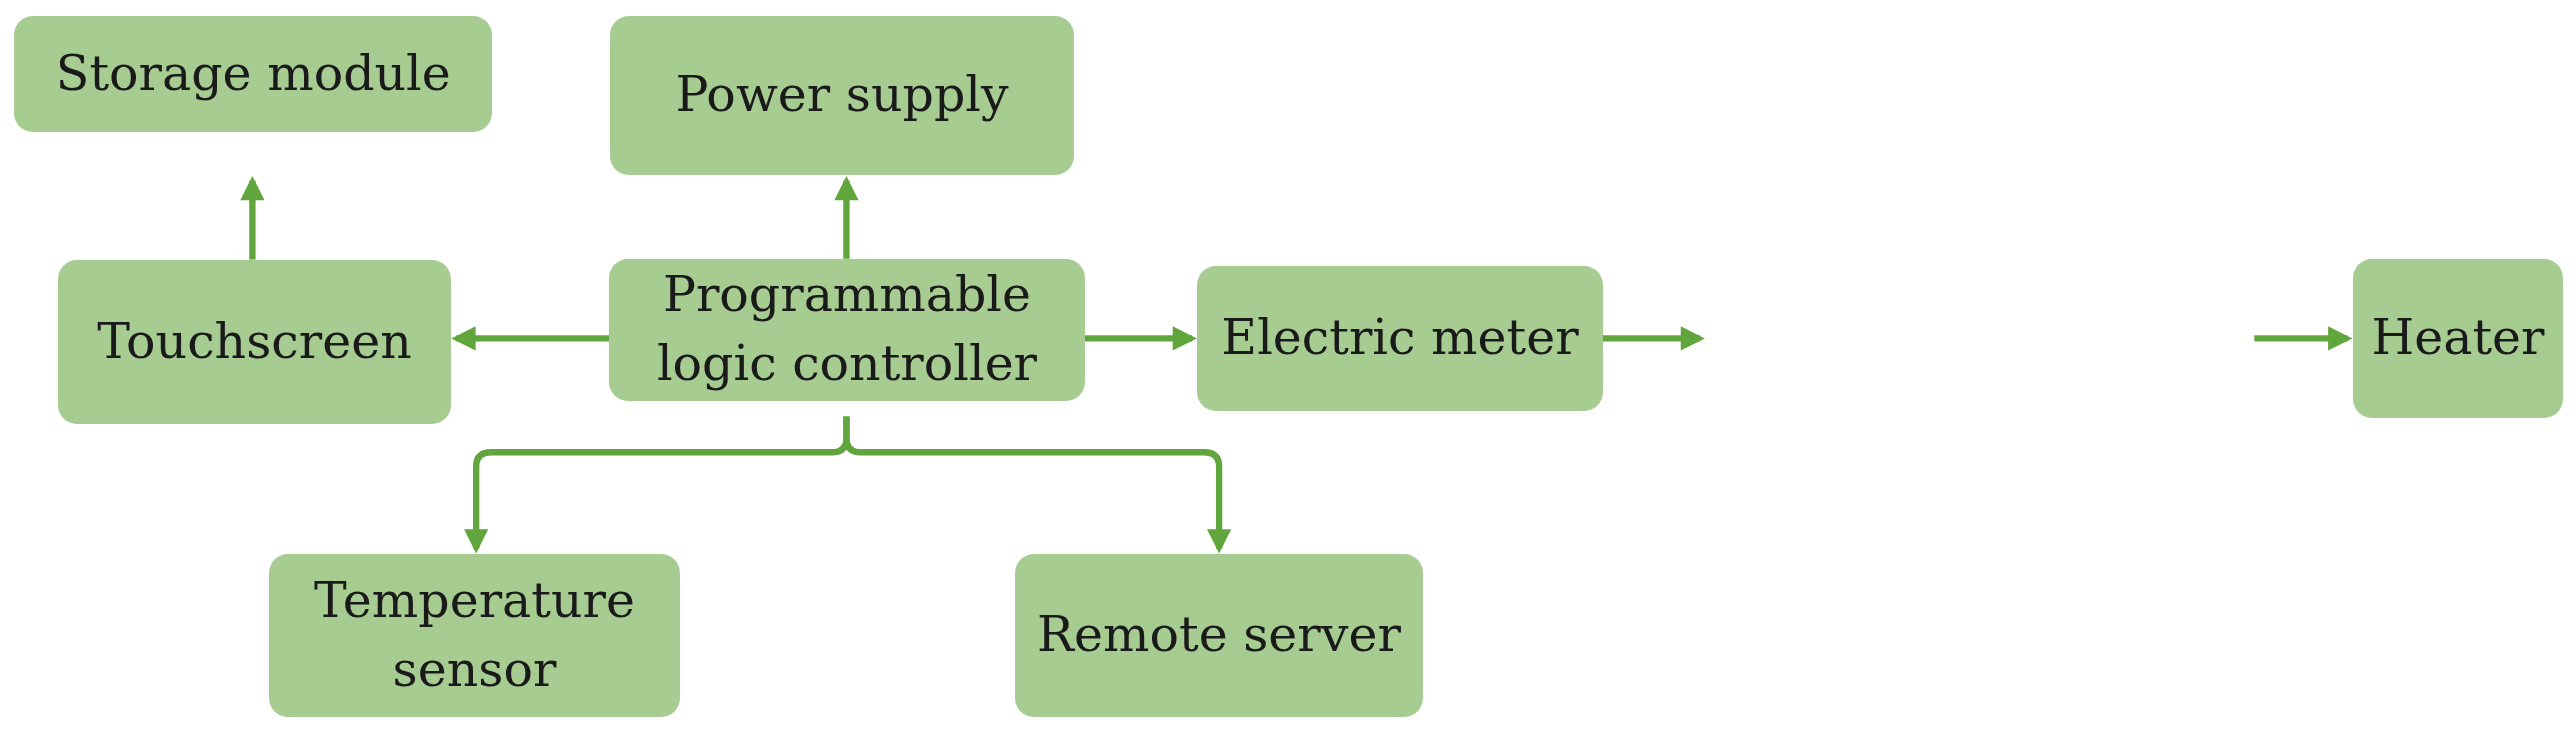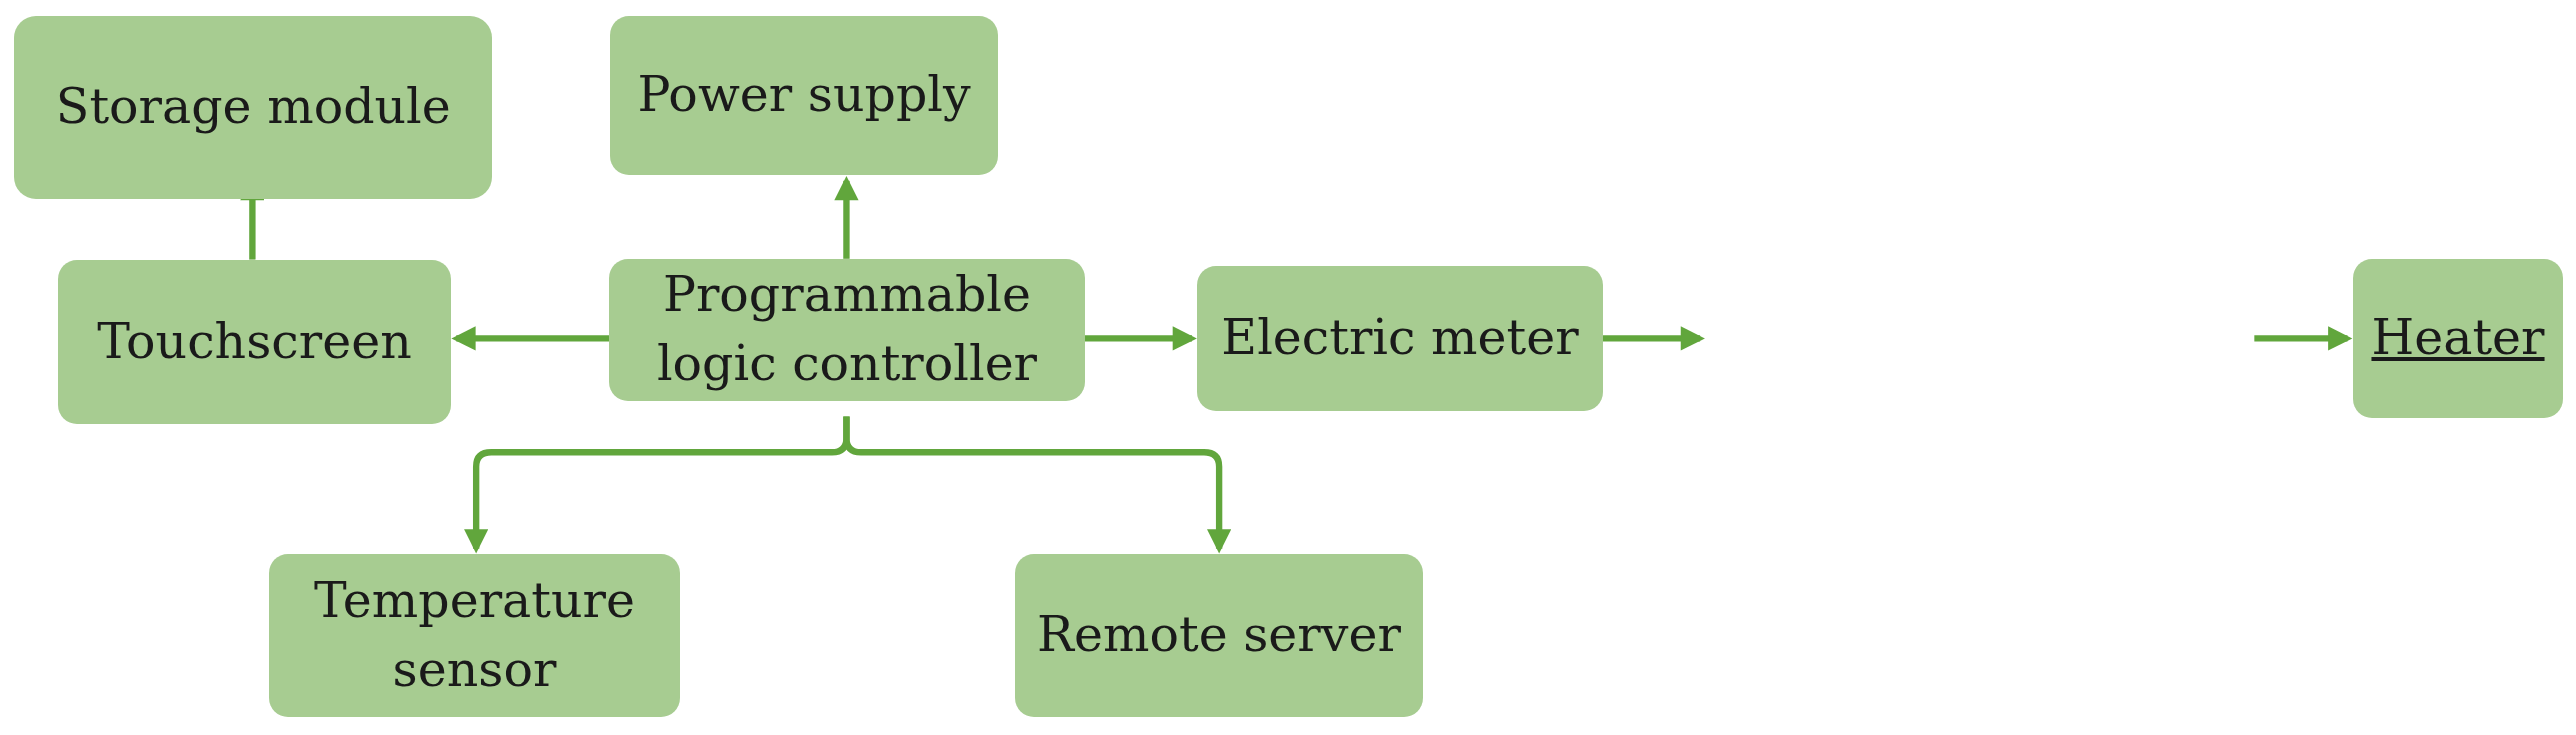--- a/index.html
+++ b/index.html
@@ -35,27 +35,27 @@
     align-items:center;
     justify-content:center;
     text-align:center;
     color:var(--text);
     font-size:49px;
     line-height:1.4;
     box-sizing:border-box;
   }
   .node .label{display:block;width:100%;}
   
-  .n-storage   {left:14.3px;   top:16px;  width:478px; height:183px; padding:0 16px;border-radius:22px;}
-  .n-power     {left:610px;  top:16px;  width:388px; height:159px; padding:0 16px;}
+  .n-storage   {left:14.3px;   top:16px;  width:478px; height:116px; padding:0 16px;}
+  .n-power     {left:610px;  top:16px;  width:464px; height:159px; padding:0 16px;}
   .n-touch     {left:58px;   top:260px; width:393px; height:164px; padding:0 16px;}
   .n-plc       {left:609px;  top:259px; width:476px; height:142px; padding:0 32px;}
   .n-meter     {left:1197px; top:266px; width:406px; height:145px; padding:8px 12px;}
   .n-vrm       {left:1705px; top:257px; width:550px; height:158px; padding:0 24px;}
-  .n-heater    {left:2353px; top:259px; width:210px; height:159px; padding:0 9.6px;text-decoration:underline;}
+  .n-heater    {left:2353px; top:259px; width:210px; height:159px; padding:0 9.6px;}
   .n-tempsense {left:269px;  top:554px; width:411px; height:163px; padding:16px 24px;}
   .n-remote    {left:1015px; top:554px; width:408px; height:163px; padding:0 13px;}
 </style>
 </head>
 <body>
 
 <div class="canvas">
 
   <svg class="connector-layer" viewBox="0 0 3233 923" xmlns="http://www.w3.org/2000/svg" aria-hidden="true">
     <defs>

